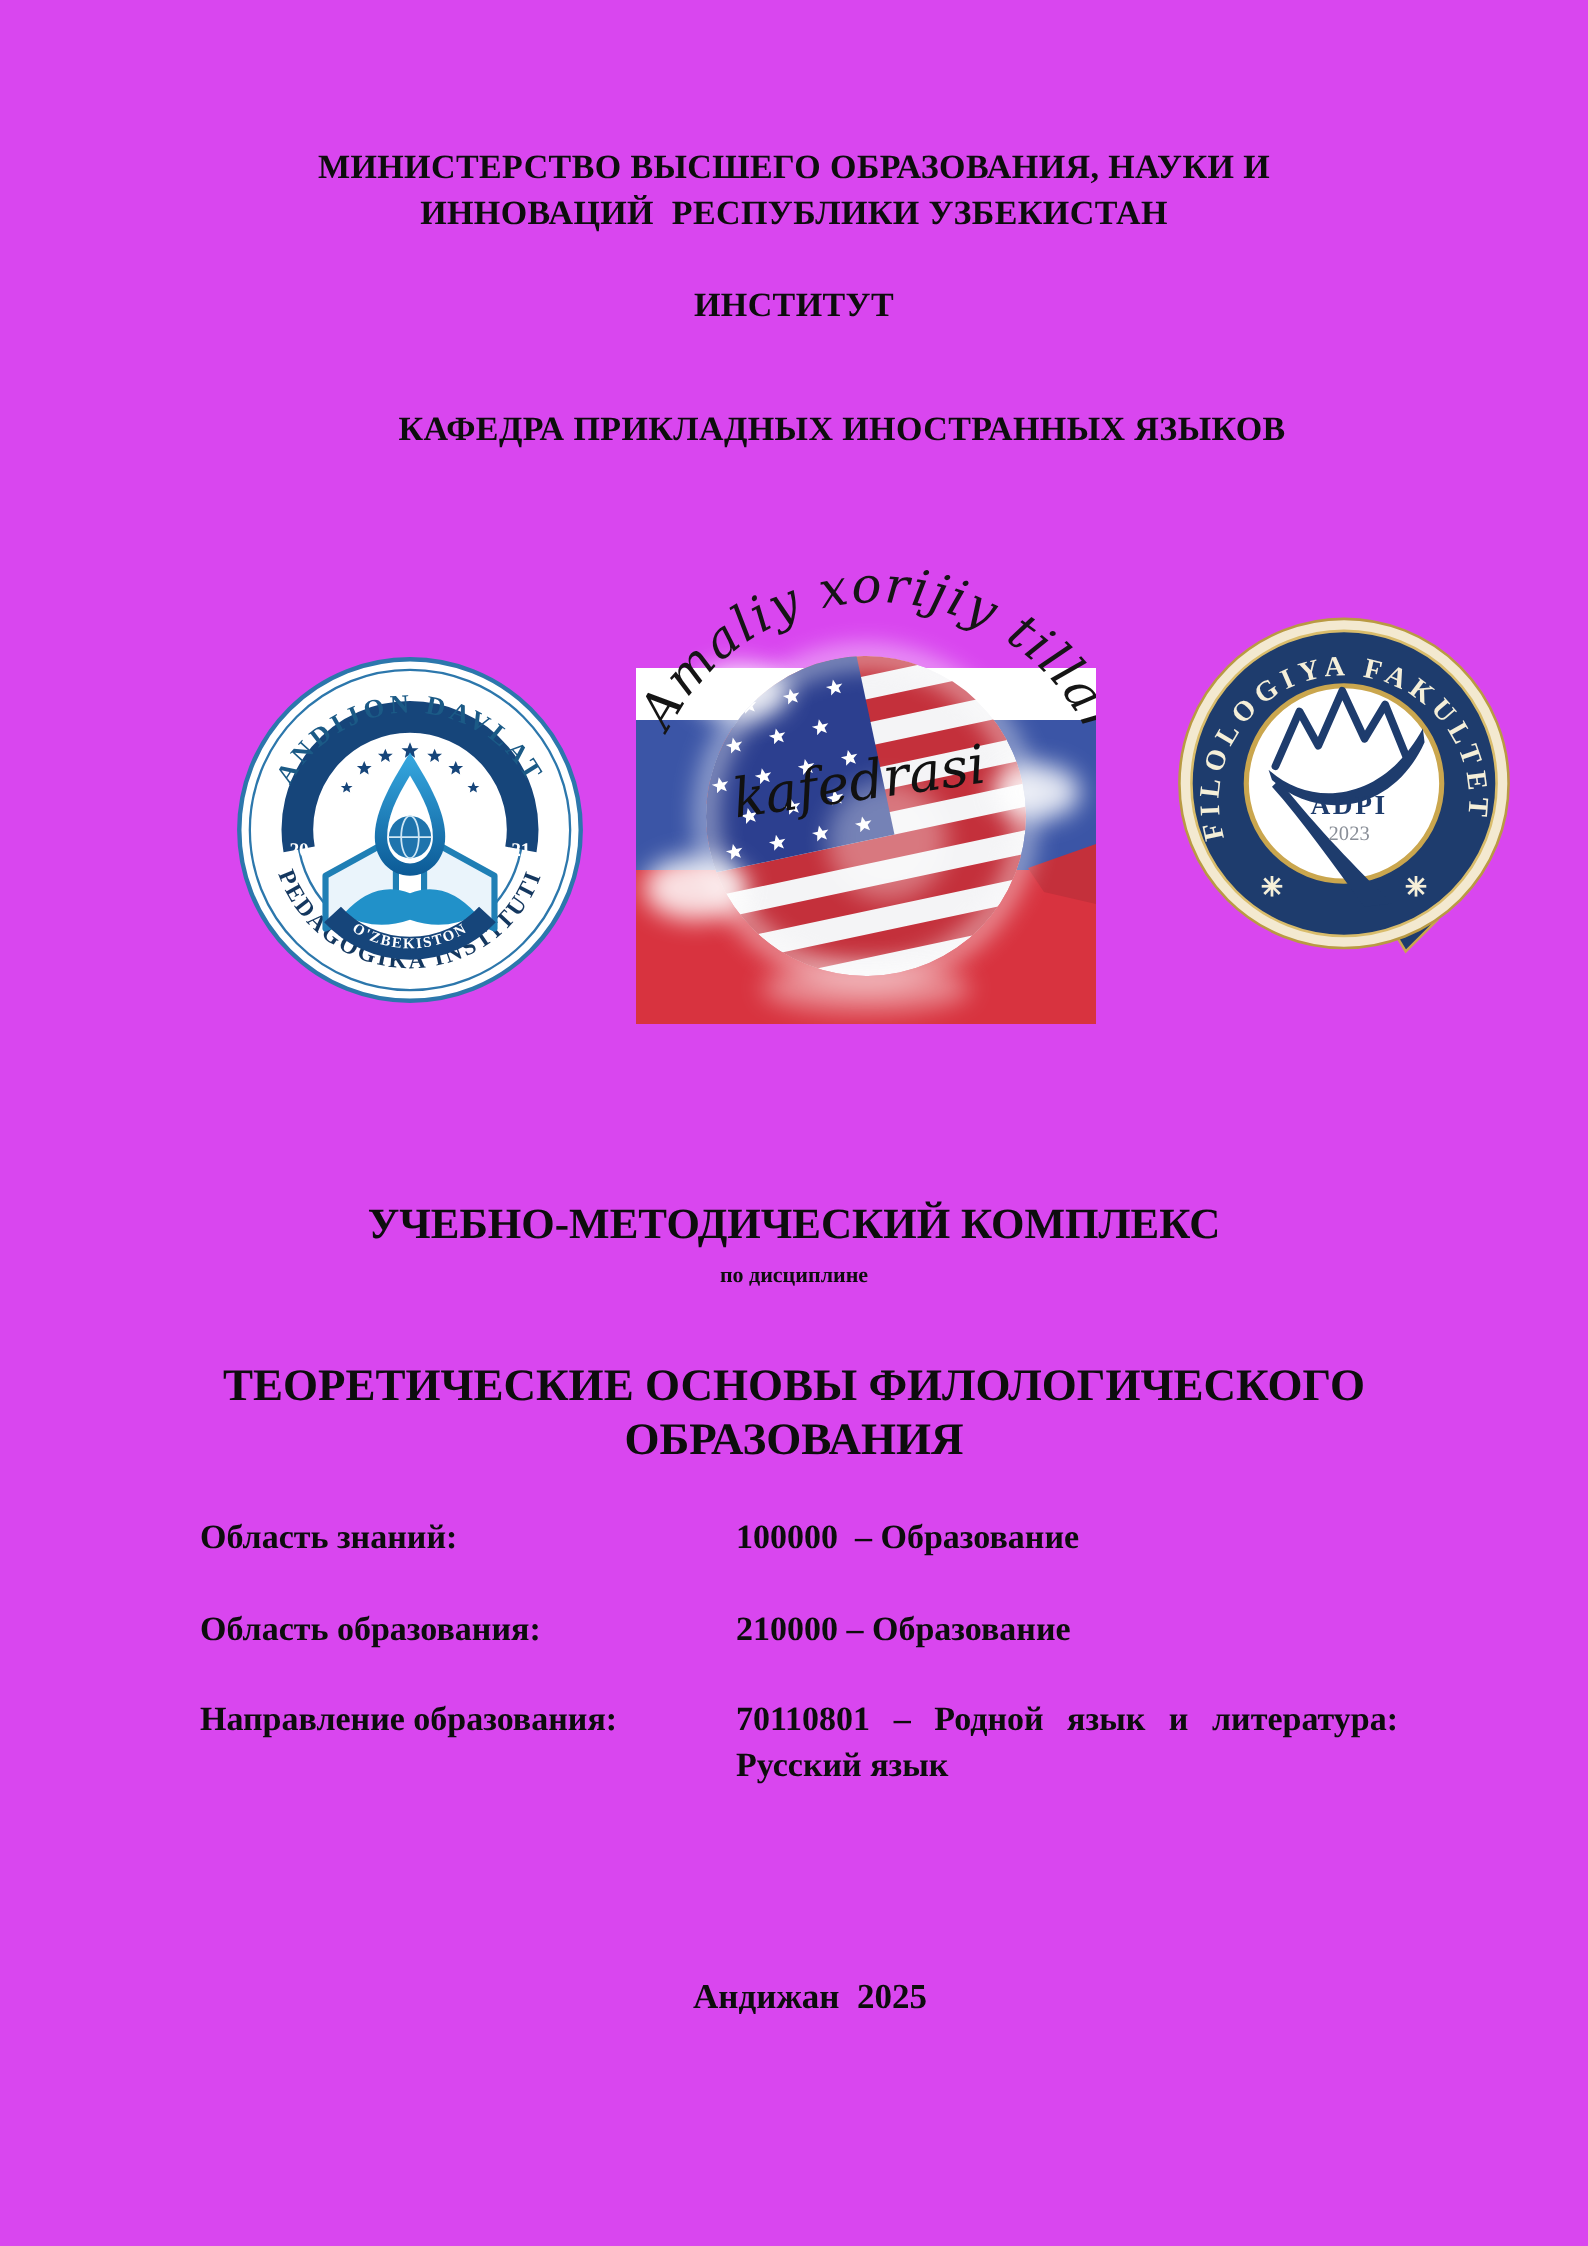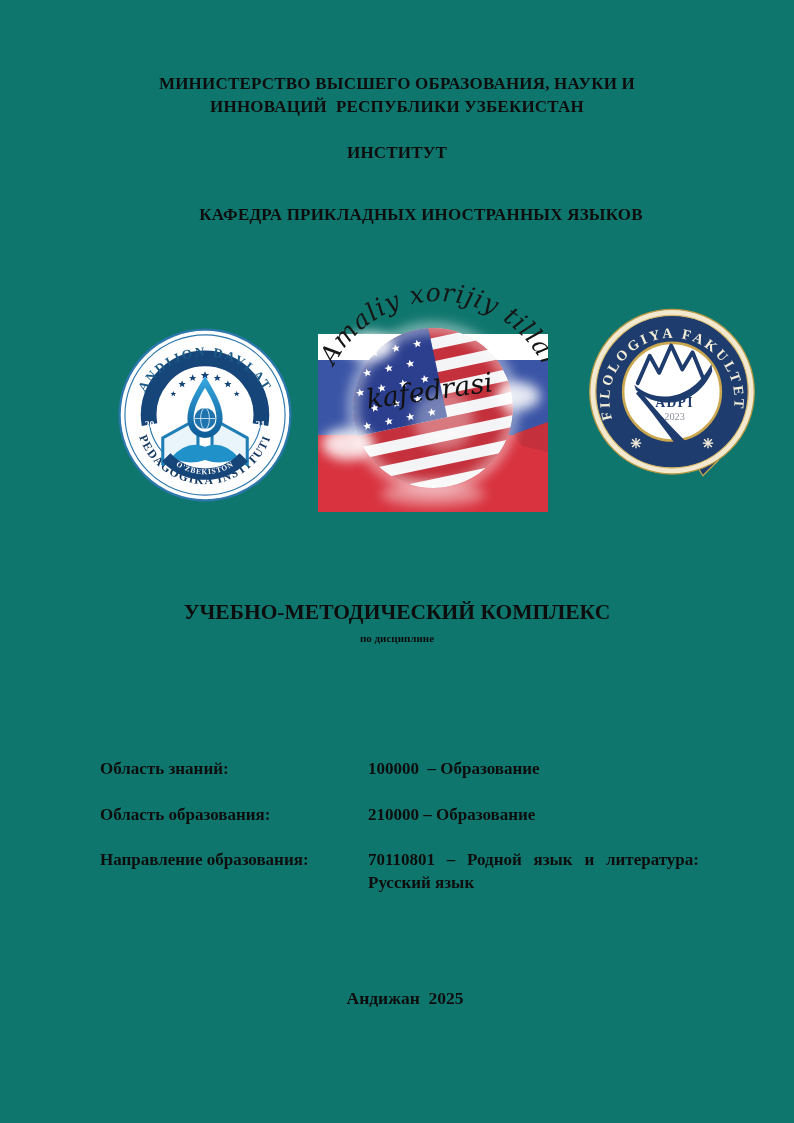--- a/index.html
+++ b/index.html
@@ -1,17 +1,17 @@
 <!DOCTYPE html>
 <html><head>
 <meta charset="utf-8">
 <style>
   html,body{margin:0;padding:0;background:#ffffff;}
   .page{
-    position:relative;width:794px;height:1123px;background:#0f766e;overflow:hidden;
+    position:relative;width:794px;height:1123px;background:#d946ef;overflow:hidden;
     font-family:"Liberation Serif","DejaVu Serif",serif;color:#0d0d0d;font-weight:bold;
   }
   .abs{position:absolute;left:0;right:0;}
   .center{text-align:center;}
   .pre{white-space:pre-wrap;}
   .hdr{font-size:17px;line-height:23px;letter-spacing:.2px;}
   .umk-title{font-size:21.5px;line-height:26px;}
   .by-disc{font-size:11px;line-height:20px;}
   .disc-title{font-size:22.5px;line-height:27px;}
   .field-row{position:absolute;font-size:17px;line-height:23px;}
@@ -193,20 +193,24 @@
         <path d="M 62,98 C 86,128 106,148 128,170 L 112,172 C 94,148 76,122 58,102 Z" fill="#1e3c6d"></path>
       </g>
       <text x="103" y="118" font-size="16" letter-spacing="1.5" fill="#1e3c6d" text-anchor="middle">ADPI</text>
       <text x="103" y="133" font-size="12" fill="#8a8f98" text-anchor="middle" style="font-weight:normal">2023</text>
     </svg>
   </div>
 
   <div class="abs center umk-title" style="top:599px;">УЧЕБНО-МЕТОДИЧЕСКИЙ КОМПЛЕКС</div>
   <div class="abs center by-disc" style="top:628px;">по дисциплине</div>
 
+  <div class="abs center disc-title" style="top:679px;">
+    <div>ТЕОРЕТИЧЕСКИЕ ОСНОВЫ ФИЛОЛОГИЧЕСКОГО</div>
+    <div>ОБРАЗОВАНИЯ</div>
+  </div>
 
   <div class="field-row" style="top:757px;left:0;right:0;height:23px;">
     <div class="field-label">Область знаний:</div>
     <div class="field-value">100000  – Образование</div>
   </div>
   <div class="field-row" style="top:803px;left:0;right:0;height:23px;padding-left:40px;">
     <div class="field-label">Область образования:</div>
     <div class="field-value">210000 – Образование</div>
   </div>
   <div class="field-row" style="top:848px;left:0;right:0;height:46px;">

